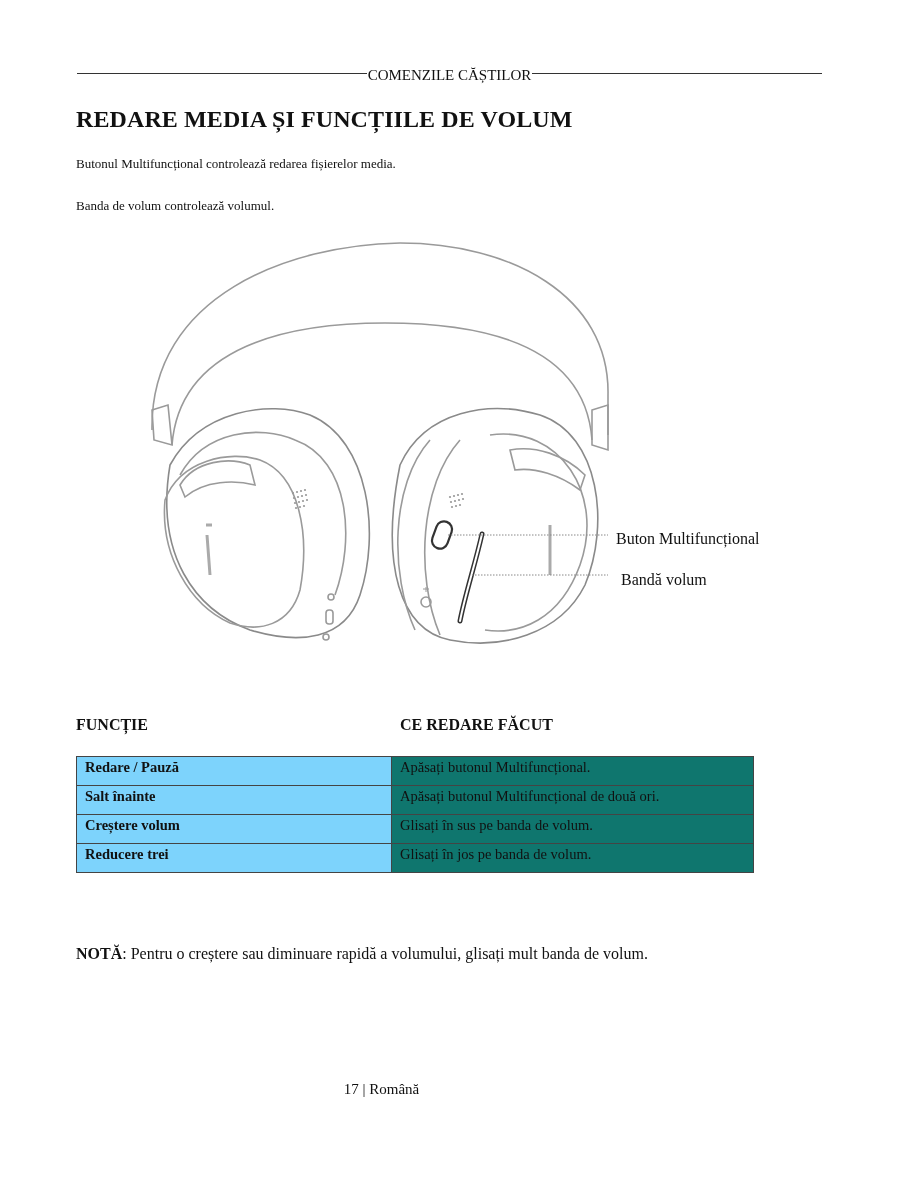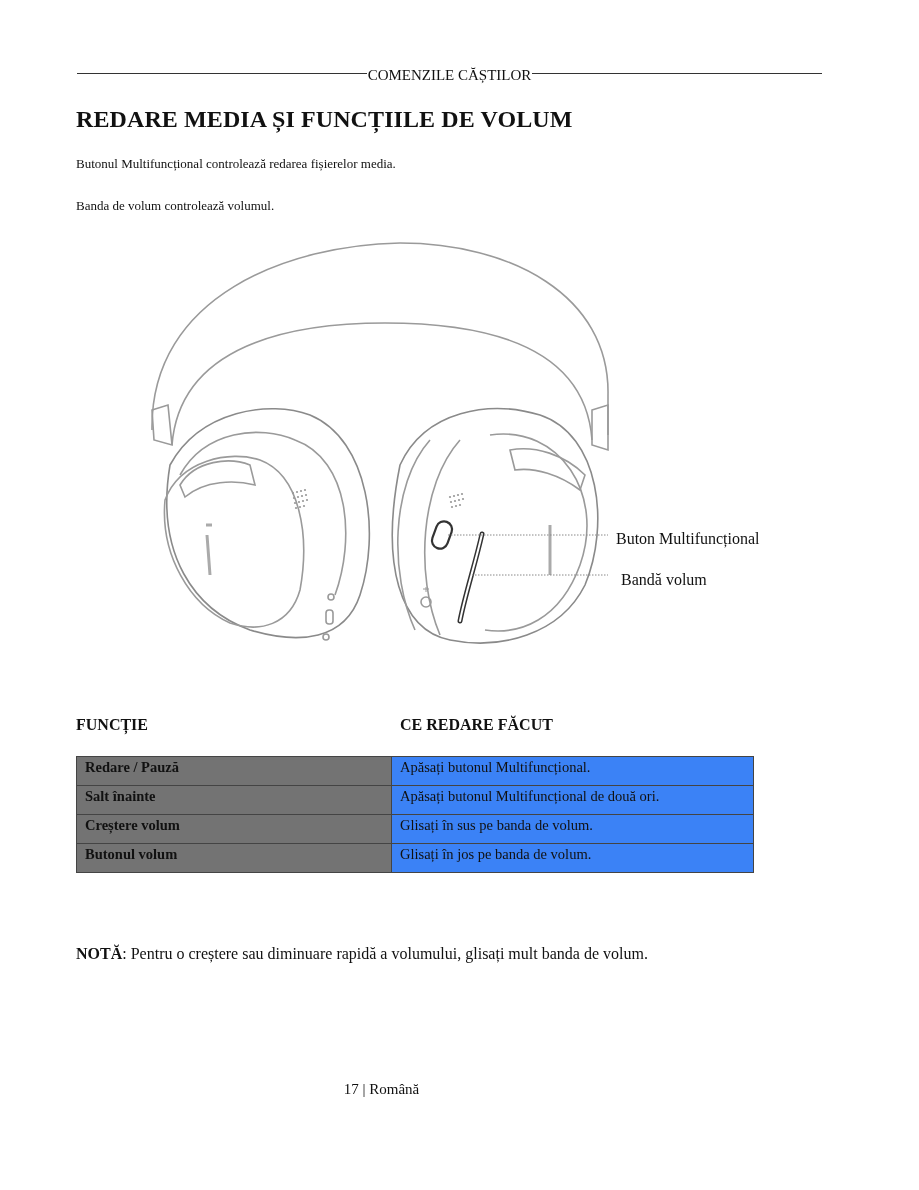--- a/index.html
+++ b/index.html
@@ -9,22 +9,22 @@
   .running-head { left:77px; top:64px; width:745px; height:22px; display:flex; align-items:center; }
   .running-head .rule { flex:1; border-bottom:1px solid #333; height:0; margin-bottom:3px; }
   .running-head .rh-text { font-size:15px; padding:0 1px; line-height:18px; white-space:nowrap; }
   .page-title { left:76px; top:106px; font-size:24px; font-weight:bold; letter-spacing:0.1px; white-space:nowrap; }
   .para { left:76px; font-size:13px; white-space:nowrap; }
   .figure { left:140px; top:235px; width:480px; height:420px; }
   .callout { font-size:16px; white-space:nowrap; }
   .col-head { top:716px; font-size:16px; font-weight:bold; white-space:nowrap; }
   table.fn { position:absolute; left:76px; top:756px; width:678px; border-collapse:collapse; }
   table.fn td { border:1px solid #444; height:28px; padding:0 0 0 8px; font-size:14.5px; vertical-align:top; line-height:20px; }
-  table.fn td.fname { width:306px; background:#737373; font-weight:bold;margin-top:24px; }
-  table.fn td.faction { background:#3b82f6; }
+  table.fn td.fname { width:306px; background:#7dd3fc; font-weight:bold;margin-top:24px; }
+  table.fn td.faction { background:#0f766e; }
   .note { left:76px; top:945px; font-size:16px; white-space:nowrap; }
   .note b { font-weight:bold; }
   .footer { left:0; width:737px; top:1081px; text-align:center; font-size:15px;padding-left:13px; }
 </style>
 </head>
 <body>
 
 <div class="abs running-head">
   <div class="rule"></div>
   <span class="rh-text">COMENZILE CĂȘTILOR</span>
@@ -126,21 +126,21 @@
     </tr>
     <tr>
       <td class="fname">Salt înainte</td>
       <td class="faction">Apăsați butonul Multifuncțional de două ori.</td>
     </tr>
     <tr>
       <td class="fname">Creștere volum</td>
       <td class="faction">Glisați în sus pe banda de volum.</td>
     </tr>
     <tr>
-      <td class="fname">Butonul volum</td>
+      <td class="fname">Reducere trei</td>
       <td class="faction">Glisați în jos pe banda de volum.</td>
     </tr>
   </tbody>
 </table>
 
 <div class="abs note">
   <b>NOTĂ</b><span>: Pentru o creștere sau diminuare rapidă a volumului, glisați mult banda de volum.</span>
 </div>
 
 <div class="abs footer">17 | Română</div>

